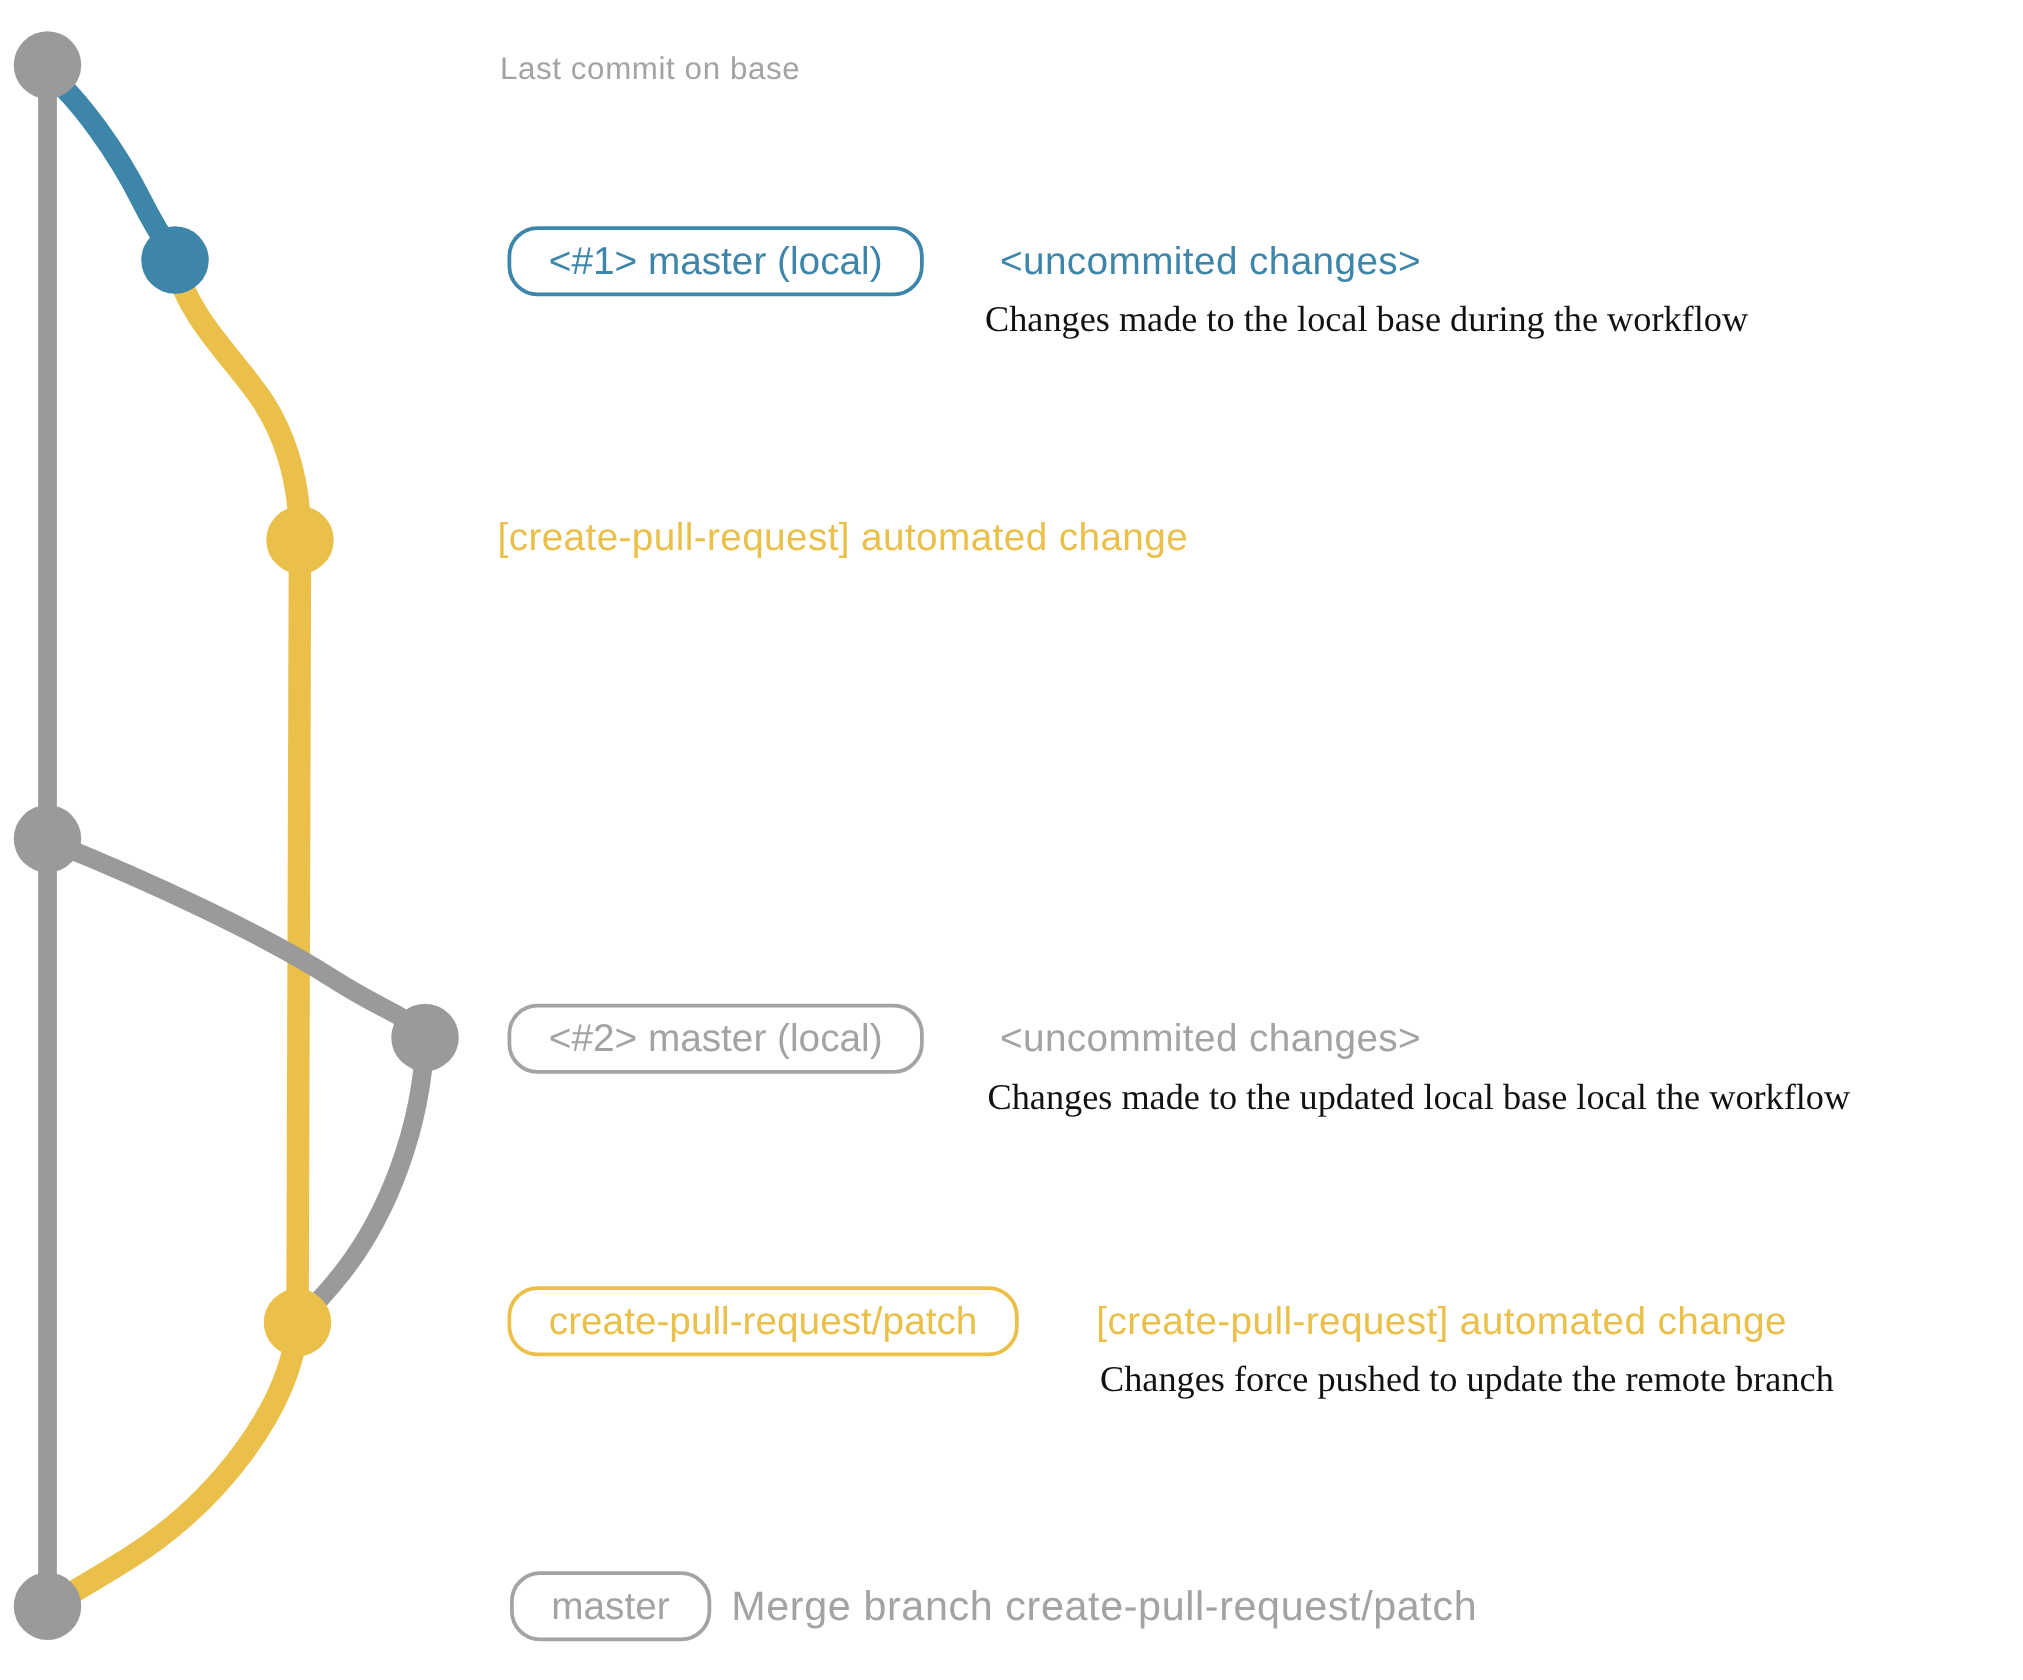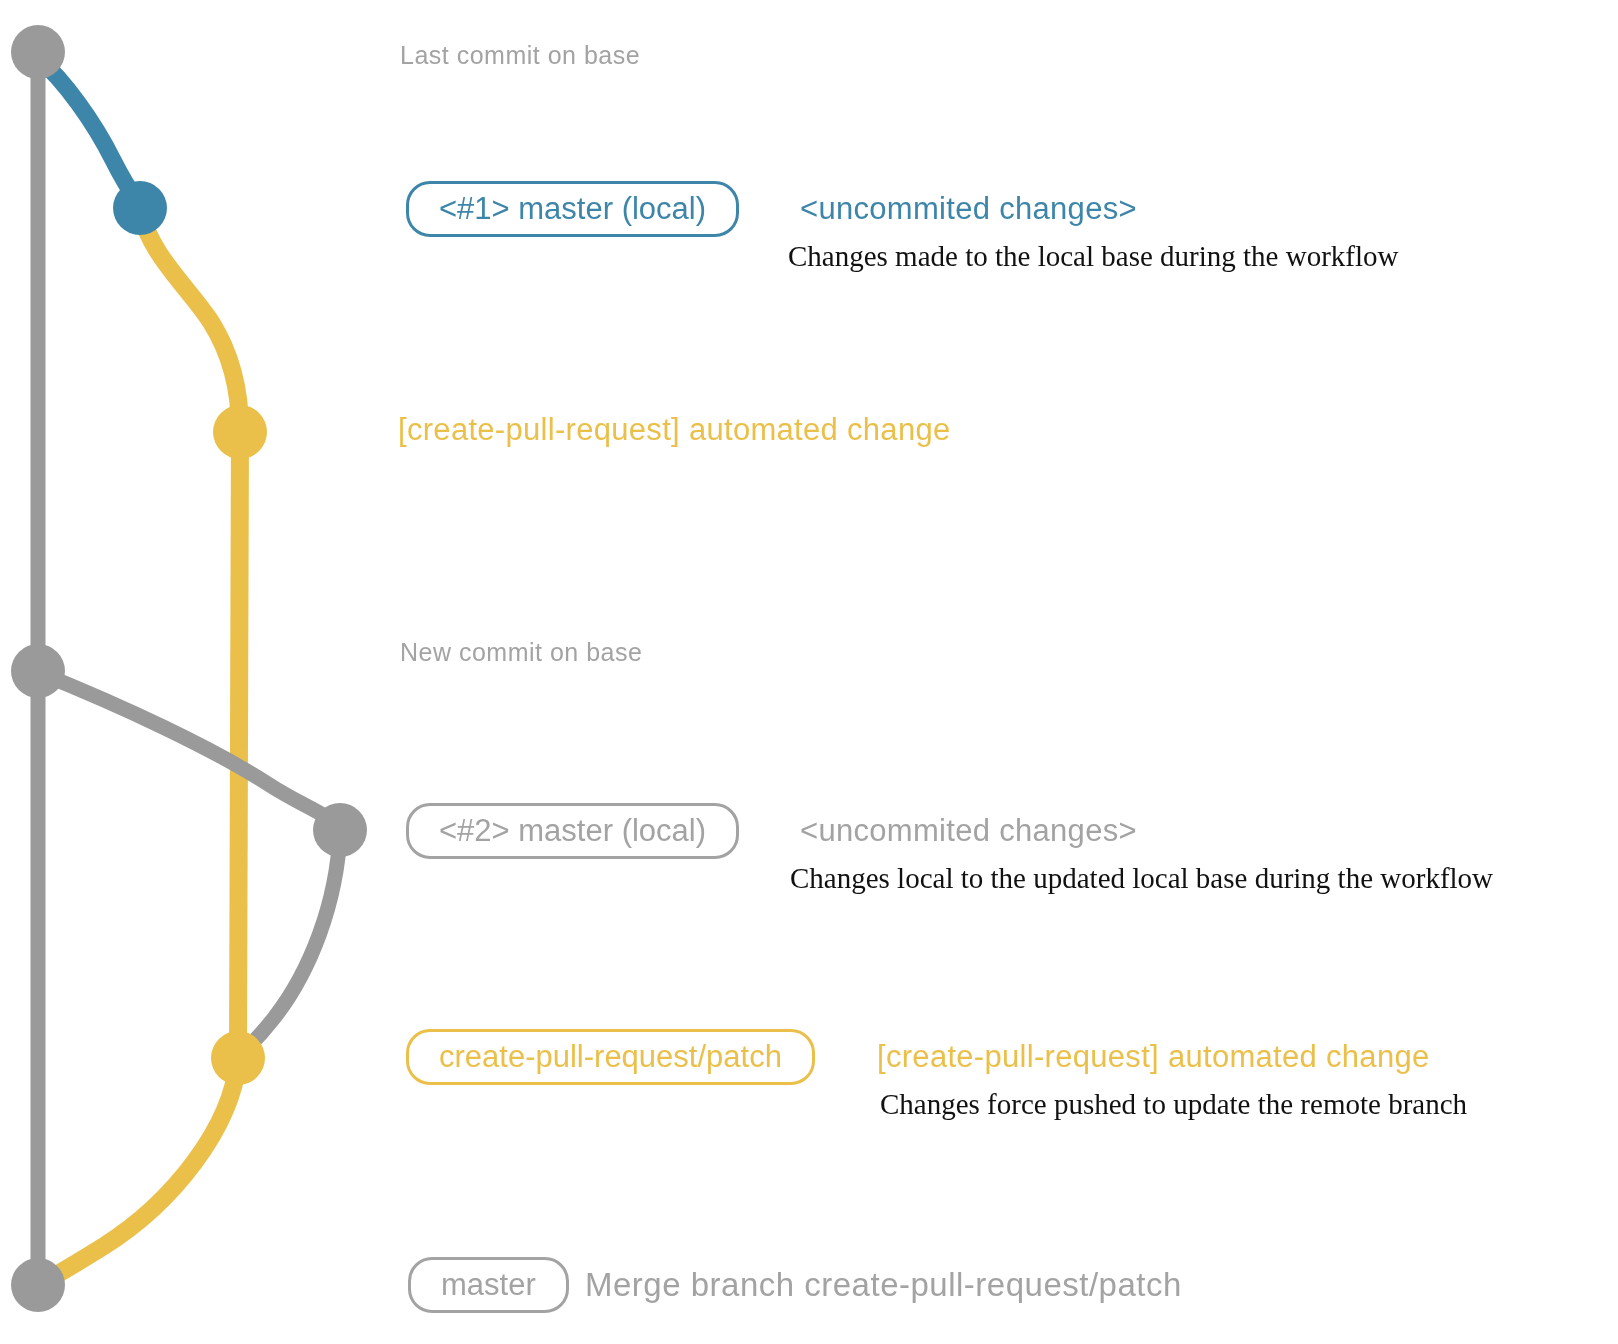--- a/index.html
+++ b/index.html
@@ -84,25 +84,24 @@
   </svg>
 
   <div class="abs row-title" style="left: 400px; top: 36px; color: rgb(163, 163, 163);">Last commit on base</div>
 
   <div class="abs badge" style="left: 406px; top: 181px; color: rgb(61, 134, 169); border-color: rgb(61, 134, 169);">&lt;#1&gt; master (local)</div>
   <div class="abs heading" style="left: 800px; top: 190px; color: rgb(61, 134, 169);">&lt;uncommited changes&gt;</div>
   <div class="abs desc" style="left: 788px; top: 238px; color: rgb(17, 17, 17);">Changes made to the local base during the workflow</div>
 
   <div class="abs heading" style="left: 398px; top: 411px; color: rgb(234, 192, 74);">[create-pull-request] automated change</div>
 
-  <div class="abs row-title" style="left: 400px; top: 633px; color: rgb(163, 163, 163);">New commit on base</div>
 
   <div class="abs badge" style="left: 406px; top: 803px; color: rgb(163, 163, 163); border-color: rgb(163, 163, 163);">&lt;#2&gt; master (local)</div>
   <div class="abs heading" style="left: 800px; top: 812px; color: rgb(163, 163, 163);">&lt;uncommited changes&gt;</div>
-  <div class="abs desc" style="left: 790px; top: 860px; color: rgb(17, 17, 17);">Changes local to the updated local base during the workflow</div>
+  <div class="abs desc" style="left: 790px; top: 860px; color: rgb(17, 17, 17);">Changes made to the updated local base local the workflow</div>
 
   <div class="abs badge" style="left: 406px; top: 1029px; color: rgb(234, 192, 74); border-color: rgb(234, 192, 74);">create-pull-request/patch</div>
   <div class="abs heading" style="left: 877px; top: 1038px; color: rgb(234, 192, 74);">[create-pull-request] automated change</div>
   <div class="abs desc" style="left: 880px; top: 1086px; color: rgb(17, 17, 17); text-align: right;">Changes force pushed to update the remote branch</div>
 
   <div class="abs badge" style="left: 408px; top: 1257px; color: rgb(163, 163, 163); border-color: rgb(163, 163, 163);">master</div>
   <div class="abs heading-lg" style="left: 585px; top: 1266px; color: rgb(163, 163, 163);">Merge branch create-pull-request/patch</div>
 
 </div>
 

